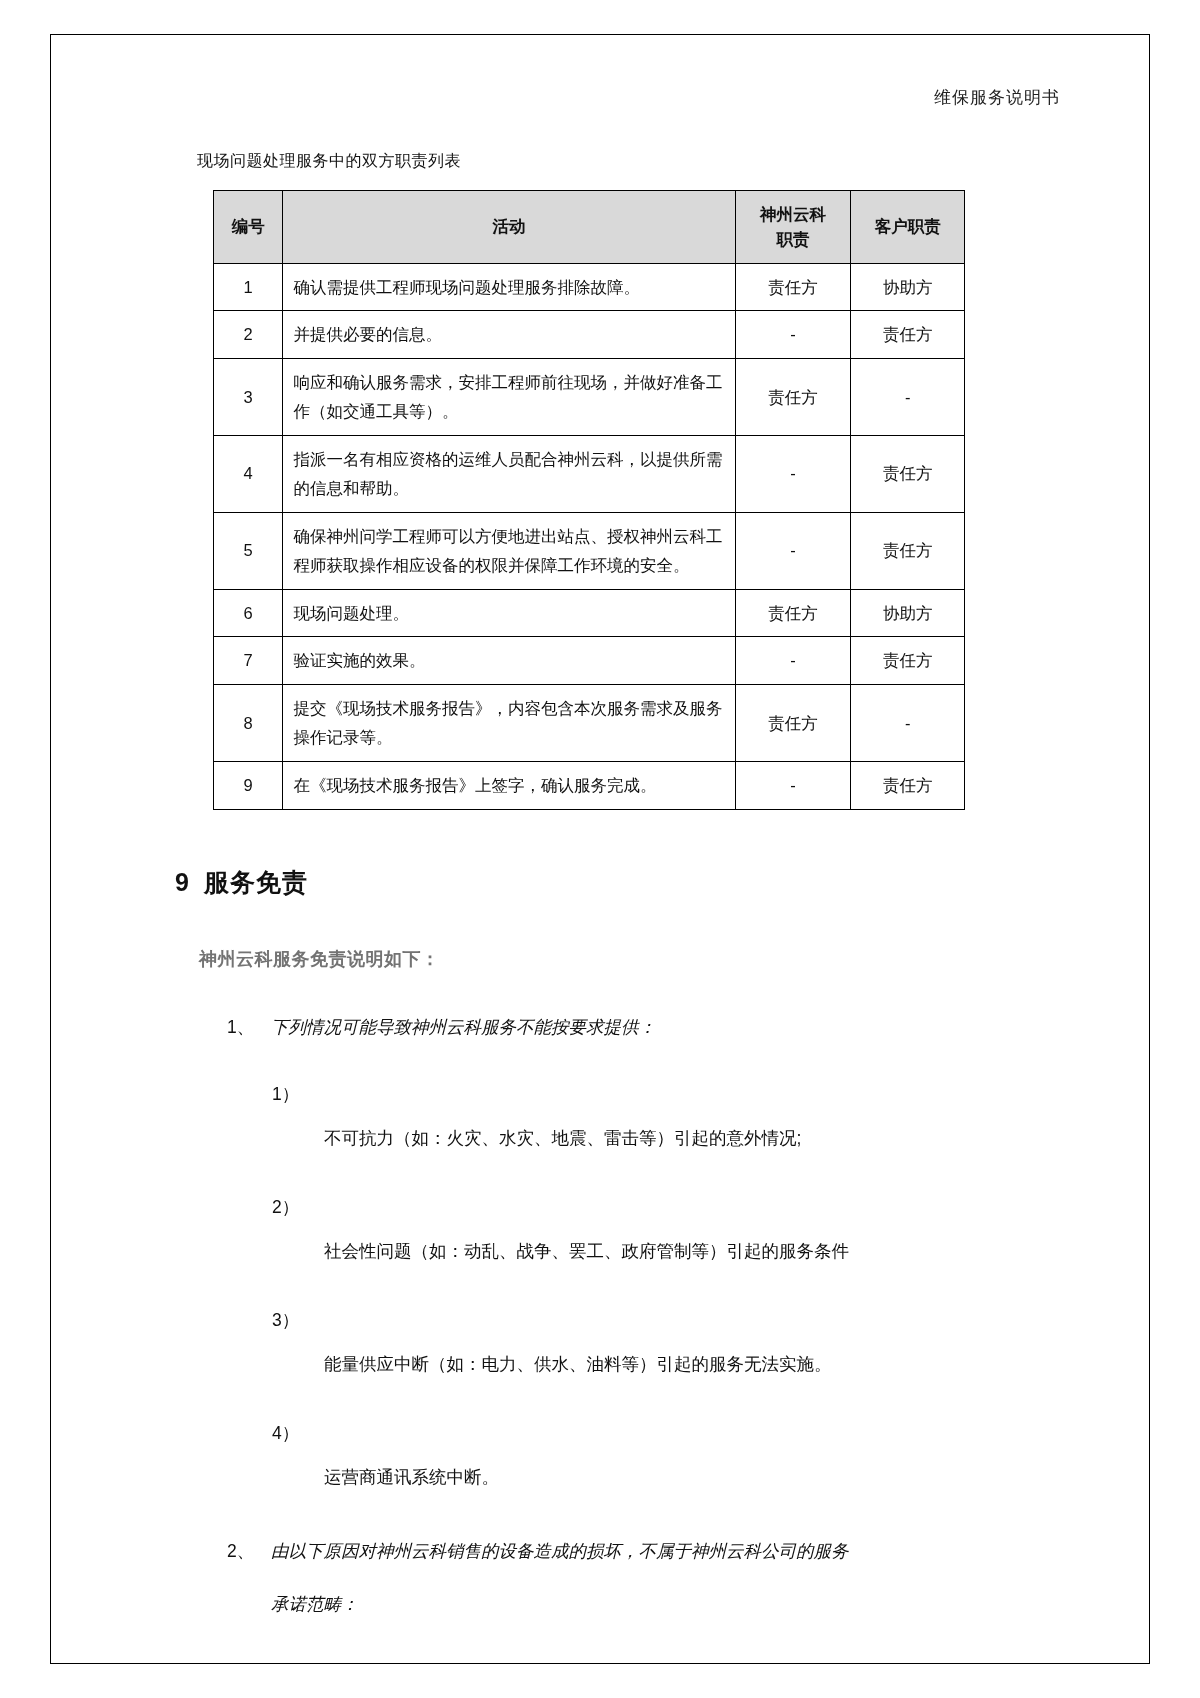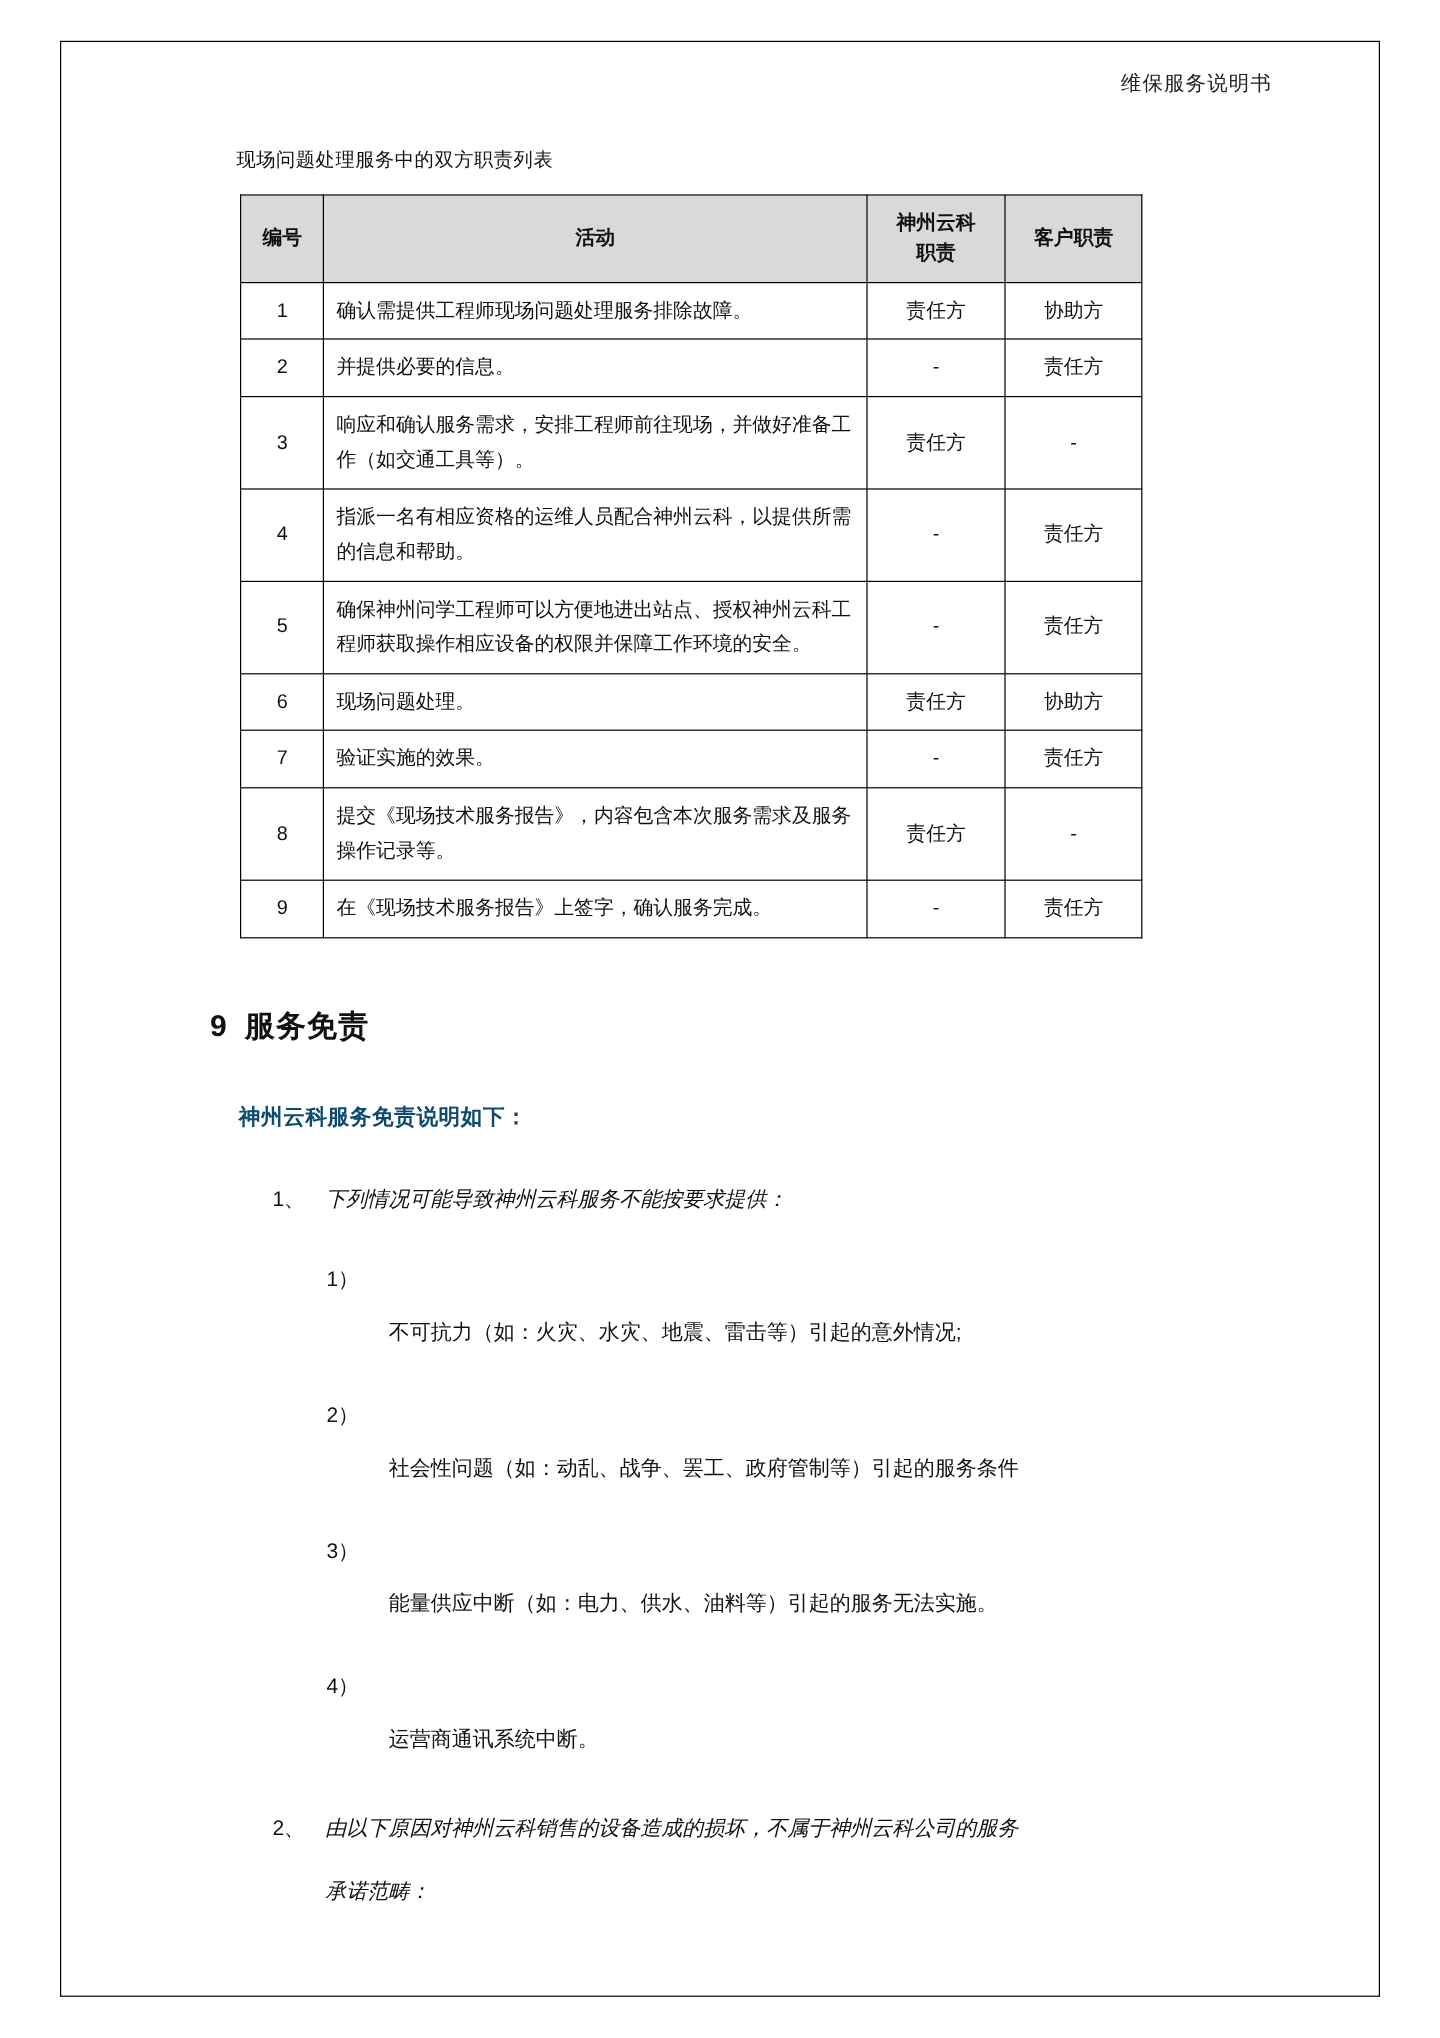--- a/index.html
+++ b/index.html
@@ -33,38 +33,38 @@
     top: 36px;
     width: 1096px;
     height: 1626px;
     box-sizing: border-box;
     padding: 0;
   }
   .header {
     text-align: right;
     font-size: 17px;
     color: #222;
-    padding: 22px 88px 0 0;
+    padding: 50px 88px 0 0;
     letter-spacing: 1px;
   }
   .body-area {
     padding: 0 100px 0 145px;
   }
   .caption {
     font-size: 16px;
     color: #111;
     margin-top: 42px;
     margin-bottom: 18px;
     letter-spacing: 0.5px;
   }
   table.resp {
     border-collapse: collapse;
     width: 752px;
     table-layout: fixed;
-    margin-left: 3px;
+    margin-left: 16px;
   }
   table.resp th, table.resp td {
     border: 1px solid #000;
     font-size: 16.5px;
     color: #111;
     padding: 9px 10px;
     line-height: 1.75;
     vertical-align: middle;
   }
   table.resp thead th {
@@ -85,21 +85,21 @@
     font-size: 25px;
     font-weight: bold;
     color: #111;
     margin: 56px 0 0 -22px;
     letter-spacing: 1px;
   }
   h2.section .num { margin-right: 14px; }
   .subhead {
     font-size: 18px;
     font-weight: bold;
-    color: #0c4a6e;
+    color: #737373;
     margin: 48px 0 12px 2px;
     letter-spacing: 0.5px;
   }
   .lvl1 {
     display: flex;
     font-size: 17.5px;
     color: #111;
     margin-top: 40px;
     line-height: 1.85;
   }

